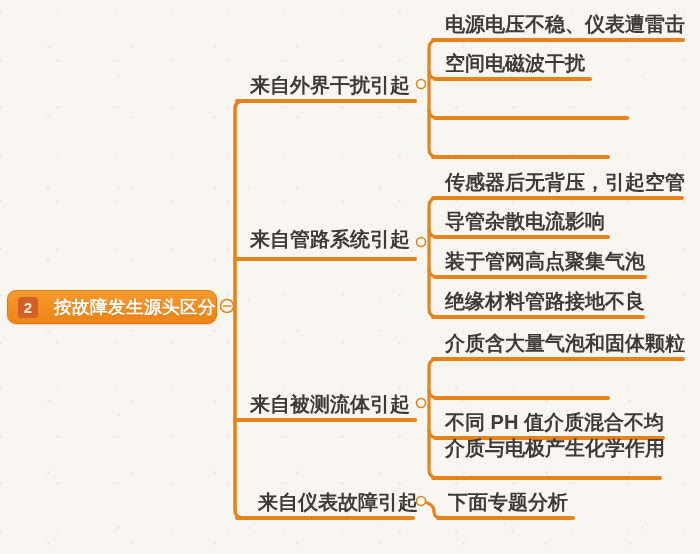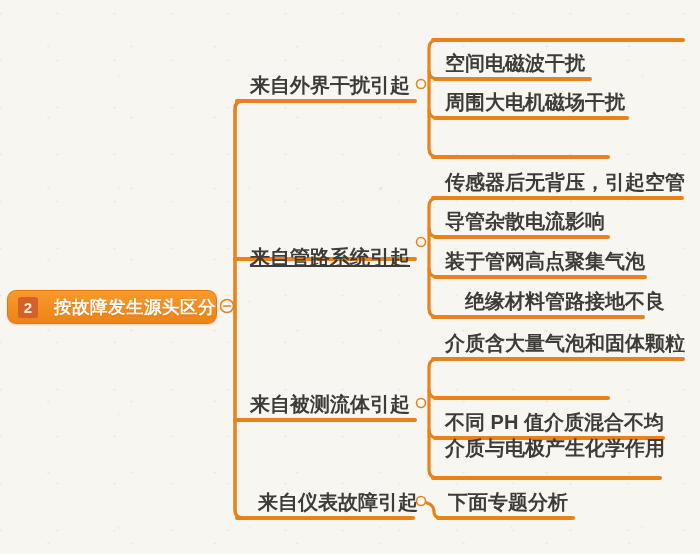--- a/index.html
+++ b/index.html
@@ -90,31 +90,31 @@
       <circle cx="421" cy="501" r="4.5" fill="#fdfbf7" stroke-width="1.6"></circle>
     </g>
   </svg>
 
   <div class="root-node">
     <div class="root-badge">2</div>
     <div class="root-label">按故障发生源头区分</div>
   </div>
 
   <div class="topic" style="left:250px;top:74px;">来自外界干扰引起</div>
-  <div class="topic" style="left:250px;top:246px;text-decoration:underline;">来自管路系统引起</div>
+  <div class="topic" style="left:250px;top:228px;">来自管路系统引起</div>
   <div class="topic" style="left:250px;top:393px;">来自被测流体引起</div>
   <div class="topic" style="left:258px;top:491px;">来自仪表故障引起</div>
 
+  <div class="topic" style="left:445px;top:13px;">电源电压不稳、仪表遭雷击</div>
   <div class="topic" style="left:445px;top:52px;">空间电磁波干扰</div>
-  <div class="topic" style="left:445px;top:91px;">周围大电机磁场干扰</div>
 
   <div class="topic" style="left:445px;top:171px;">传感器后无背压，引起空管</div>
   <div class="topic" style="left:445px;top:210px;">导管杂散电流影响</div>
   <div class="topic" style="left:445px;top:250px;">装于管网高点聚集气泡</div>
-  <div class="topic" style="left:445px;top:290px;margin-left:20px;">绝缘材料管路接地不良</div>
+  <div class="topic" style="left:445px;top:290px;">绝缘材料管路接地不良</div>
 
   <div class="topic" style="left:445px;top:332px;">介质含大量气泡和固体颗粒</div>
   <div class="topic" style="left:445px;top:411px;">不同 PH 值介质混合不均</div>
   <div class="topic" style="left:445px;top:437px;">介质与电极产生化学作用</div>
 
   <div class="topic" style="left:448px;top:491px;">下面专题分析</div>
 
 </div>
 
 </body></html>

